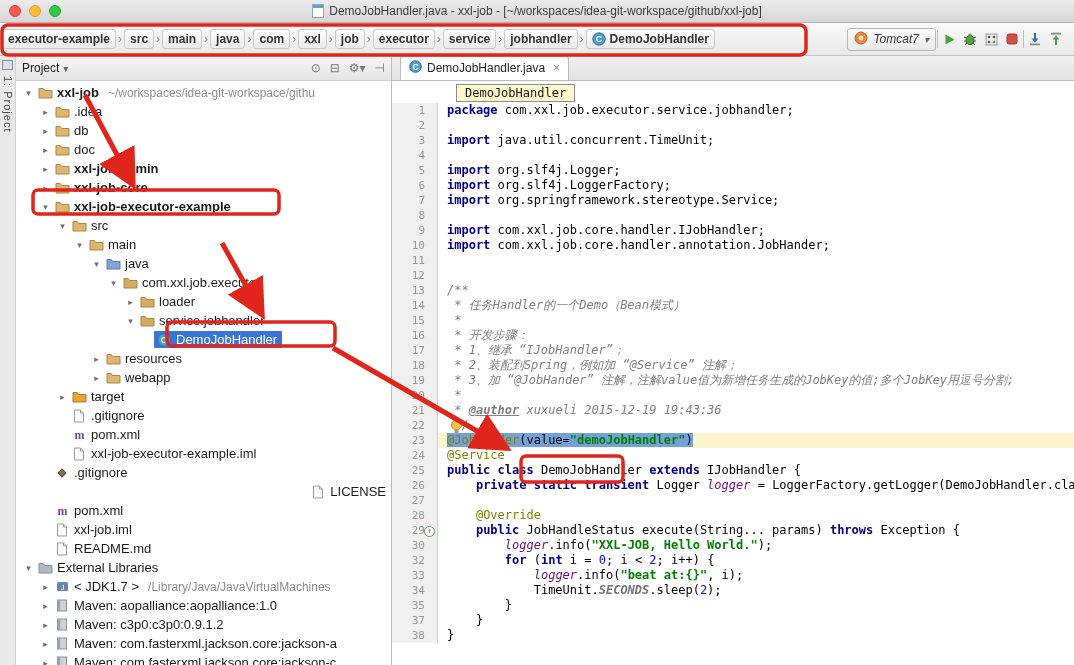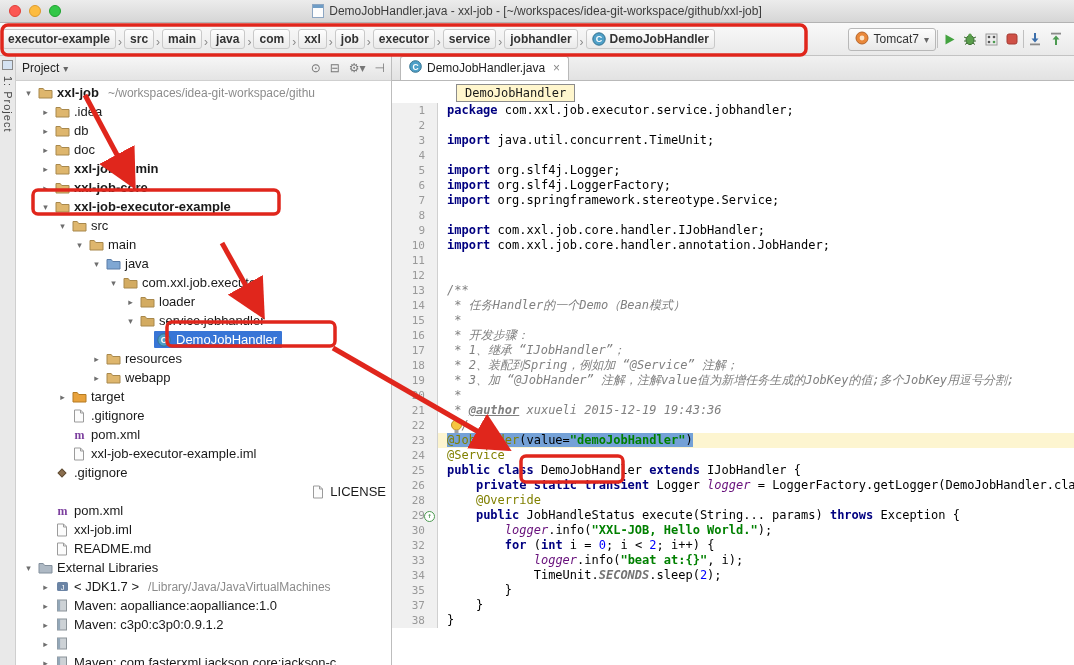--- a/index.html
+++ b/index.html
@@ -14,27 +14,27 @@
   .tl.red{background:#fc5753;border:1px solid #df3e39;}
   .tl.yellow{background:#fdbc40;border:1px solid #de9b2d;}
   .tl.green{background:#33c748;border:1px solid #1ea32f;}
   .title-center{display:flex;align-items:center;gap:5px;font-size:12px;color:#3c3c3c;white-space:nowrap;}
   .title-file-icon{width:10px;height:12px;background:#fdfdfd;border:1px solid #8da6c2;display:inline-block;
                    box-shadow:inset 0 3px 0 #6f9dc6;}
 
   
   .navbar{height:33px;box-sizing:border-box;background:linear-gradient(#f9f9f9,#e9e9e9);
           border-bottom:1px solid #c3c3c3;display:flex;align-items:center;padding:0 8px 0 2px;}
-  .breadcrumbs{display:flex;align-items:flex-end;min-width:0;overflow:hidden;}
+  .breadcrumbs{display:flex;align-items:center;min-width:0;overflow:hidden;}
   .bc-item{display:flex;align-items:center;gap:4px;font-size:12px;font-weight:bold;color:#333;
            padding:2px 5px;background:linear-gradient(#fefefe,#eaeaea);border:1px solid #c9c9c9;
            border-radius:3px;white-space:nowrap;}
   .bc-sep{color:#8a8a8a;margin:0 2px;font-size:12px;}
   .bc-cicon{display:inline-flex;}
-  .nav-right{margin-left:auto;display:flex;align-items:center;gap:1px;}
+  .nav-right{margin-left:auto;display:flex;align-items:center;gap:1px;font-style:italic;}
   .run-config{display:flex;align-items:center;gap:5px;font-size:12px;color:#333;
               background:linear-gradient(#fdfdfd,#e8e8e8);border:1px solid #b8b8b8;border-radius:3px;
               padding:2px 6px;white-space:nowrap;}
   .run-config .dd{color:#666;font-size:10px;}
   .vsep{width:1px;height:18px;background:#c0c0c0;display:inline-block;}
   .tb-btn{display:inline-flex;align-items:center;justify-content:center;width:20px;height:20px;}
 
   
   .main{display:flex;height:610px;}
   .stripe{width:15px;flex:0 0 15px;background:#e9e9e9;border-right:1px solid #cfcfcf;
@@ -570,20 +570,21 @@
           </div>
           <div class="tree-row" style="padding-left: 23px;">
             <span class="tree-arrow">▸</span>
             <span class="row-inner">
               <span class="ticon">
                 <svg width="12" height="13" viewBox="0 0 12 13">
                   <rect x="1.5" y="1" width="9" height="11" fill="#cdd2d6" stroke="#8c9399"></rect>
                   <rect x="1.5" y="1" width="2.6" height="11" fill="#93a7b8"></rect>
                 </svg>
               </span>
+              <span class="tree-label">Maven: com.fasterxml.jackson.core:jackson-a</span>
             </span>
           </div>
           <div class="tree-row" style="padding-left: 23px;">
             <span class="tree-arrow">▸</span>
             <span class="row-inner">
               <span class="ticon">
                 <svg width="12" height="13" viewBox="0 0 12 13">
                   <rect x="1.5" y="1" width="9" height="11" fill="#cdd2d6" stroke="#8c9399"></rect>
                   <rect x="1.5" y="1" width="2.6" height="11" fill="#93a7b8"></rect>
                 </svg>
@@ -629,20 +630,21 @@
             <div class="code-line"><span class="ln">17</span><span class="lc"><span class="tk-c"> * 1、继承 “IJobHandler”；</span></span></div>
             <div class="code-line"><span class="ln">18</span><span class="lc"><span class="tk-c"> * 2、装配到Spring，例如加 “@Service” 注解；</span></span></div>
             <div class="code-line"><span class="ln">19</span><span class="lc"><span class="tk-c"> * 3、加 “@JobHander” 注解，注解value值为新增任务生成的JobKey的值;多个JobKey用逗号分割;</span></span></div>
             <div class="code-line"><span class="ln">20</span><span class="lc"><span class="tk-c"> *</span></span></div>
             <div class="code-line"><span class="ln">21</span><span class="lc"><span class="tk-c"> * </span><span class="tk-d">@author</span><span class="tk-c"> xuxueli 2015-12-19 19:43:36</span></span></div>
             <div class="code-line"><span class="ln">22</span><span class="lc"><span class="tk-c"> */</span></span></div>
             <div class="code-line caret"><span class="ln">23</span><span class="lc"><span class="selbg"><span class="tk-a">@JobHander</span><span class="tk-p">(value=</span><span class="tk-s">"demoJobHandler"</span><span class="tk-p">)</span></span></span></div>
             <div class="code-line"><span class="ln">24</span><span class="lc"><span class="tk-a">@Service</span></span></div>
             <div class="code-line"><span class="ln">25</span><span class="lc"><span class="tk-k">public class </span><span class="tk-p">DemoJobHandler </span><span class="tk-k">extends </span><span class="tk-p">IJobHandler {</span></span></div>
             <div class="code-line"><span class="ln">26</span><span class="lc"><span class="tk-p">    </span><span class="tk-k">private static transient </span><span class="tk-p">Logger </span><span class="tk-f">logger</span><span class="tk-p"> = LoggerFactory.getLogger(DemoJobHandler.class</span></span></div>
+            <div class="code-line"><span class="ln">27</span><span class="lc"></span></div>
             <div class="code-line"><span class="ln">28</span><span class="lc"><span class="tk-p">    </span><span class="tk-a">@Override</span></span></div>
             <div class="code-line"><span class="ln">29<span class="ovr">↑</span></span><span class="lc"><span class="tk-p">    </span><span class="tk-k">public </span><span class="tk-p">JobHandleStatus execute(String... params) </span><span class="tk-k">throws </span><span class="tk-p">Exception {</span></span></div>
             <div class="code-line"><span class="ln">30</span><span class="lc"><span class="tk-p">        </span><span class="tk-f">logger</span><span class="tk-p">.info(</span><span class="tk-s">"XXL-JOB, Hello World."</span><span class="tk-p">);</span></span></div>
             <div class="code-line"><span class="ln">32</span><span class="lc"><span class="tk-p">        </span><span class="tk-k">for </span><span class="tk-p">(</span><span class="tk-k">int </span><span class="tk-p">i = </span><span class="tk-num">0</span><span class="tk-p">; i &lt; </span><span class="tk-num">2</span><span class="tk-p">; i++) {</span></span></div>
             <div class="code-line"><span class="ln">33</span><span class="lc"><span class="tk-p">            </span><span class="tk-f">logger</span><span class="tk-p">.info(</span><span class="tk-s">"beat at:{}"</span><span class="tk-p">, i);</span></span></div>
             <div class="code-line"><span class="ln">34</span><span class="lc"><span class="tk-p">            TimeUnit.</span><span class="tk-sf">SECONDS</span><span class="tk-p">.sleep(</span><span class="tk-num">2</span><span class="tk-p">);</span></span></div>
             <div class="code-line"><span class="ln">35</span><span class="lc"><span class="tk-p">        }</span></span></div>
             <div class="code-line"><span class="ln">37</span><span class="lc"><span class="tk-p">    }</span></span></div>
             <div class="code-line"><span class="ln">38</span><span class="lc"><span class="tk-p">}</span></span></div>
           </div>

